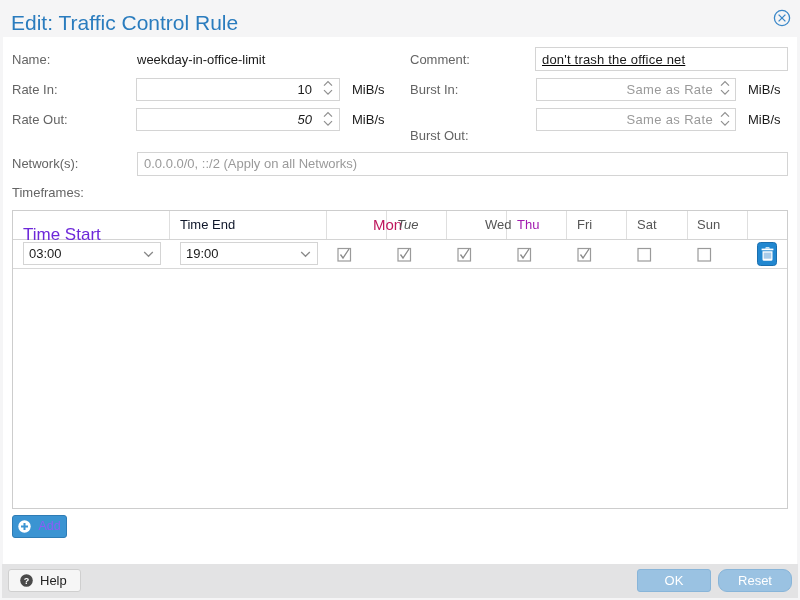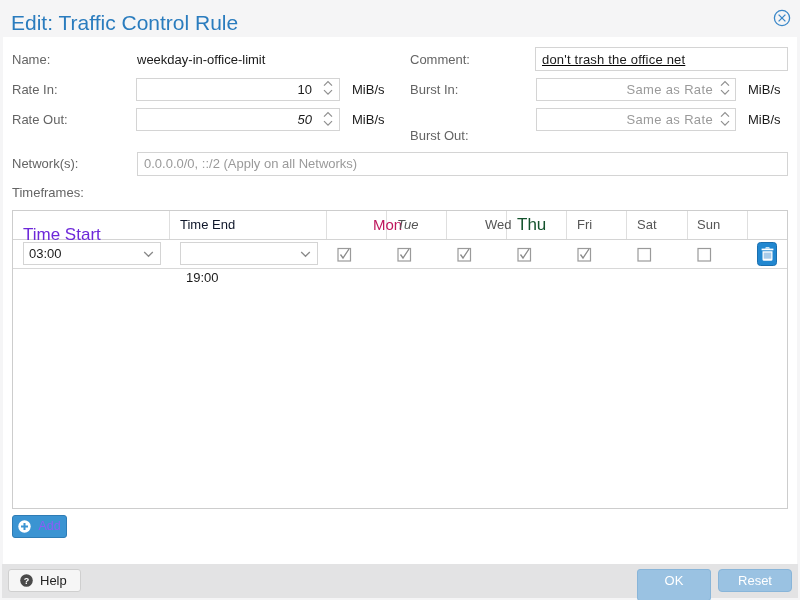--- a/index.html
+++ b/index.html
@@ -84,35 +84,35 @@
 <div class="abs" style="left:687px; top:211px; width:1px; height:28px; background:#dfdfdf;"></div>
 <div class="abs" style="left:747px; top:211px; width:1px; height:28px; background:#dfdfdf;"></div>
 
 <div class="abs" style="left:13px; top:239px; width:774px; height:1px; background:#d4d4d4;"></div>
 
 <div class="abs" style="left:23px; top:221px; height:28px; line-height:28px; font-size:17px; color:#6d28d9;">Time Start</div>
 <div class="abs" style="left:180px; top:211px; height:28px; line-height:28px; font-size:13px; color:#0f172a;">Time End</div>
 <div class="abs" style="left:337px; top:211px; height:28px; line-height:28px; font-size:15px; color:#be185d;margin-left:36px;">Mon</div>
 <div class="abs" style="left:397px; top:211px; height:28px; line-height:28px; font-size:13px; color:#555;font-style:italic;">Tue</div>
 <div class="abs" style="left:457px; top:211px; height:28px; line-height:28px; font-size:13px; color:#555;margin-left:28px;">Wed</div>
-<div class="abs" style="left:517px; top:211px; height:28px; line-height:28px; font-size:17px; color:#14532d;">Thu</div>
+<div class="abs" style="left:517px; top:211px; height:28px; line-height:28px; font-size:13px; color:#a21caf;">Thu</div>
 <div class="abs" style="left:577px; top:211px; height:28px; line-height:28px; font-size:13px; color:#555;">Fri</div>
 <div class="abs" style="left:637px; top:211px; height:28px; line-height:28px; font-size:13px; color:#555;">Sat</div>
 <div class="abs" style="left:697px; top:211px; height:28px; line-height:28px; font-size:13px; color:#555;">Sun</div>
 
 <div class="abs" style="left:13px; top:268px; width:774px; height:1px; background:#d8d8d8;"></div>
 
 <div class="abs field" style="left:23px; top:242px; width:138px; height:23px;"></div>
 <div class="abs txt" style="left:29px; top:242px; height:23px; line-height:23px;">03:00</div>
 <svg class="abs" style="left:143px; top:251px;" width="11" height="7" viewBox="0 0 11 7">
   <path d="M1.2 1 L5.5 5.3 L9.8 1" fill="none" stroke="#8a8a8a" stroke-width="1.3"></path>
 </svg>
 
 <div class="abs field" style="left:180px; top:242px; width:138px; height:23px;"></div>
-<div class="abs txt" style="left:186px; top:242px; height:23px; line-height:23px;margin-top:24px;">19:00</div>
+<div class="abs txt" style="left:186px; top:242px; height:23px; line-height:23px;">19:00</div>
 <svg class="abs" style="left:300px; top:251px;" width="11" height="7" viewBox="0 0 11 7">
   <path d="M1.2 1 L5.5 5.3 L9.8 1" fill="none" stroke="#8a8a8a" stroke-width="1.3"></path>
 </svg>
 
 <svg class="abs" style="left:337px; top:247px;" width="15" height="15" viewBox="0 0 15 15">
   <rect x="1" y="1.5" width="12.5" height="12.5" fill="#fff" stroke="#9a9a9a" stroke-width="1.2"></rect>
   <path d="M3.5 7.5 L6 11 L12 2" fill="none" stroke="#8a8a8a" stroke-width="1.3"></path>
 </svg>
 <svg class="abs" style="left:397px; top:247px;" width="15" height="15" viewBox="0 0 15 15">
   <rect x="1" y="1.5" width="12.5" height="12.5" fill="#fff" stroke="#9a9a9a" stroke-width="1.2"></rect>
@@ -152,14 +152,14 @@
 </svg>
 <div class="abs" style="left:38.5px; top:515px; height:23px; line-height:23px; font-size:12.5px; color:#8b5cf6;">Add</div>
 
 <div class="abs" style="left:8px; top:569px; width:73px; height:23px; background:#f6f6f6; border:1px solid #cfcfcf; border-radius:3px;"></div>
 <svg class="abs" style="left:20px; top:574px;" width="13" height="13" viewBox="0 0 13 13">
   <circle cx="6.5" cy="6.5" r="6.3" fill="#4a4a4a"></circle>
   <text x="6.5" y="9.6" font-size="9" font-family="Liberation Sans" font-weight="bold" fill="#fff" text-anchor="middle">?</text>
 </svg>
 <div class="abs" style="left:40px; top:569px; height:23px; line-height:23px; font-size:13px; color:#222;">Help</div>
 
-<div class="abs" style="left:637px; top:569px; width:74px; height:32px; background:#9ac2e2; border:1px solid #88b5d9; border-radius:3px; text-align:center; line-height:22px; font-size:13px; color:#fff;">OK</div>
-<div class="abs" style="left:718px; top:569px; width:74px; height:23px; background:#9ac2e2; border:1px solid #88b5d9; border-radius:4px; text-align:center; line-height:22px; font-size:13px; color:#fff;">Reset</div>
+<div class="abs" style="left:637px; top:569px; width:74px; height:23px; background:#9ac2e2; border:1px solid #88b5d9; border-radius:3px; text-align:center; line-height:22px; font-size:13px; color:#fff;">OK</div>
+<div class="abs" style="left:718px; top:569px; width:74px; height:23px; background:#9ac2e2; border:1px solid #88b5d9; border-radius:9px; text-align:center; line-height:22px; font-size:13px; color:#fff;">Reset</div>
 
 </body></html>

